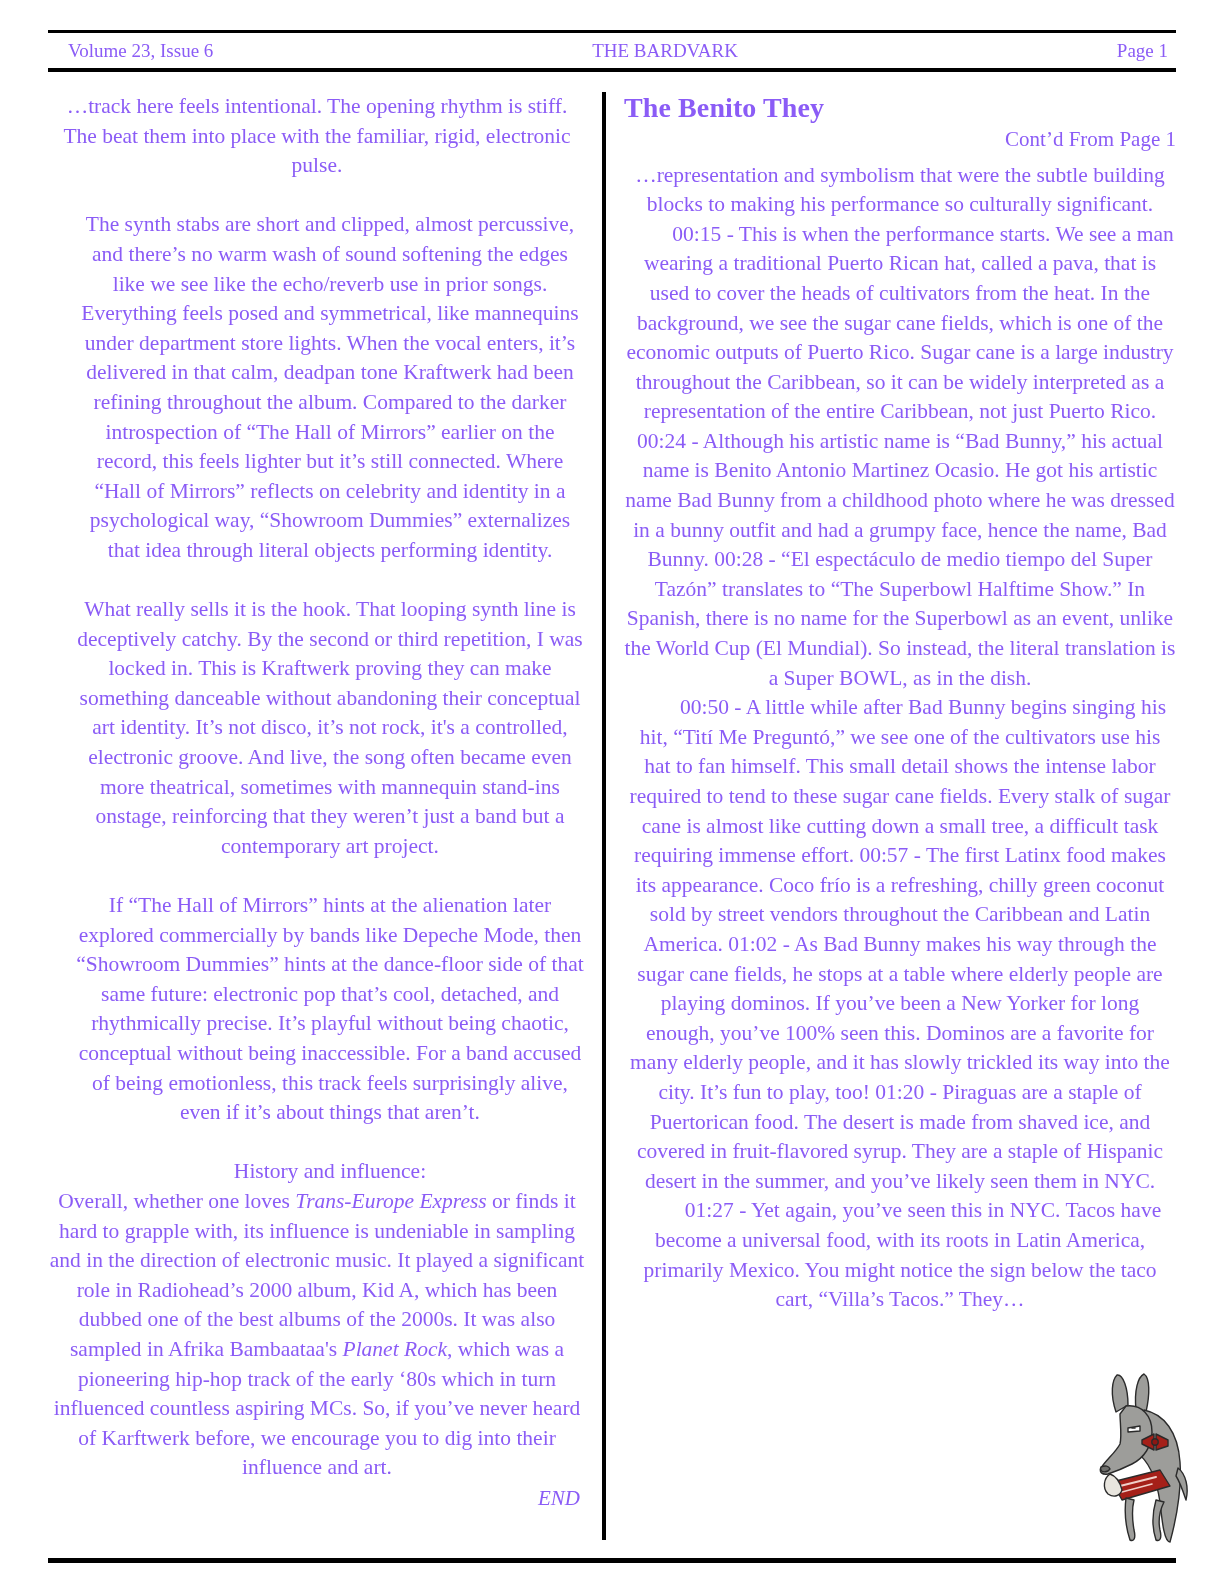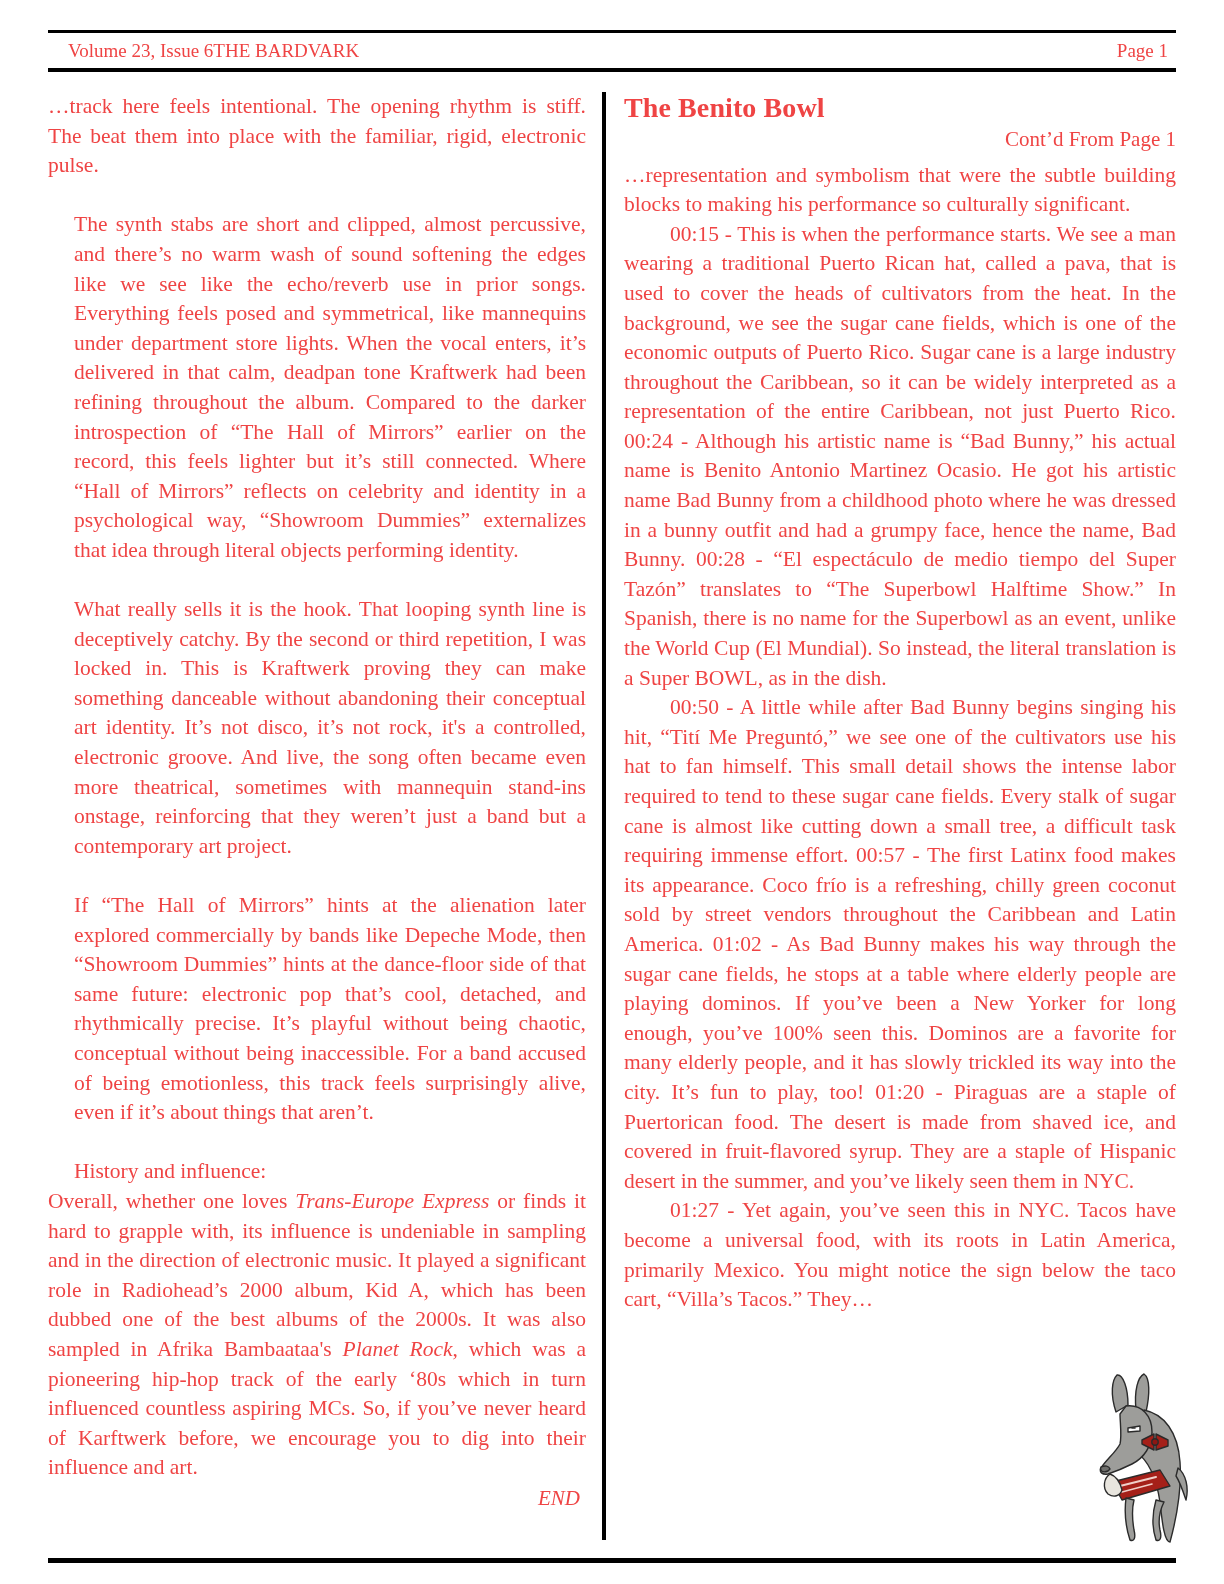--- a/index.html
+++ b/index.html
@@ -8,21 +8,21 @@
     padding: 0;
     background: #ffffff;
   }
   .page {
     position: relative;
     width: 1224px;
     height: 1584px;
     background: #ffffff;
     box-sizing: border-box;
     font-family: "Liberation Serif", "DejaVu Serif", serif;
-    color: #ef4444;
+    color: #8b5cf6;
     overflow: hidden;
   }
 
   
   .masthead {
     position: absolute;
     left: 48px;
     top: 30px;
     width: 1128px;
     height: 42px;
@@ -33,21 +33,21 @@
     align-items: center;
   }
   .masthead-left,
   .masthead-center,
   .masthead-right {
     font-size: 19px;
     line-height: 1;
     white-space: nowrap;
   }
   .masthead-left  { flex: 0 0 auto; padding-left: 20px; }
-  .masthead-center{ flex: 1 1 auto; text-align: left; }
+  .masthead-center{ flex: 1 1 auto; text-align: center; }
   .masthead-right { flex: 0 0 auto; padding-right: 8px; }
 
   
   .columns {
     position: absolute;
     left: 48px;
     top: 92px;
     width: 1128px;
     height: 1448px;
     display: flex;
@@ -66,20 +66,21 @@
     border-right: 4px solid #000;
   }
   .col-right {
     width: 570px;
     padding-left: 18px;
     position: relative;
   }
 
   .col p {
     margin: 0;
+    text-align: center;
   }
   .col p.gap {
     margin-top: 29.6px;
     margin-left: 26px;
   }
   .col p.indent {
     text-indent: 46px;
   }
   .tight { text-align: left; }
 
@@ -154,21 +155,21 @@
 
       <p class="gap tight">History and influence:</p>
 
       <p><span>Overall, whether one loves </span><em class="ital">Trans-Europe Express</em><span> or finds it hard to grapple with, its influence is undeniable in sampling and in the direction of electronic music. It played a significant role in Radiohead’s 2000 album, Kid A, which has been dubbed one of the best albums of the 2000s. It was also sampled in Afrika Bambaataa's </span><em class="ital">Planet Rock</em><span>, which was a pioneering hip-hop track of the early ‘80s which in turn influenced countless aspiring MCs. So, if you’ve never heard of Karftwerk before, we encourage you to dig into their influence and art.</span></p>
 
       <span class="end-mark">END</span>
     </div>
 
     <div class="col col-right">
 
-      <h2 class="headline">The Benito Bowl</h2>
+      <h2 class="headline">The Benito They</h2>
 
       <div class="contd">Cont’d From Page 1</div>
 
       <p>…representation and symbolism that were the subtle building blocks to making his performance so culturally significant.</p>
 
       <p class="indent">00:15 - This is when the performance starts. We see a man wearing a traditional Puerto Rican hat, called a pava, that is used to cover the heads of cultivators from the heat. In the background, we see the sugar cane fields, which is one of the economic outputs of Puerto Rico. Sugar cane is a large industry throughout the Caribbean, so it can be widely interpreted as a representation of the entire Caribbean, not just Puerto Rico. 00:24 - Although his artistic name is “Bad Bunny,” his actual name is Benito Antonio Martinez Ocasio. He got his artistic name Bad Bunny from a childhood photo where he was dressed in a bunny outfit and had a grumpy face, hence the name, Bad Bunny. 00:28 - “El espectáculo de medio tiempo del Super Tazón” translates to “The Superbowl Halftime Show.” In Spanish, there is no name for the Superbowl as an event, unlike the World Cup (El Mundial). So instead, the literal translation is a Super BOWL, as in the dish.</p>
 
       <p class="indent">00:50 - A little while after Bad Bunny begins singing his hit, “Tití Me Preguntó,” we see one of the cultivators use his hat to fan himself. This small detail shows the intense labor required to tend to these sugar cane fields. Every stalk of sugar cane is almost like cutting down a small tree, a difficult task requiring immense effort. 00:57 - The first Latinx food makes its appearance. Coco frío is a refreshing, chilly green coconut sold by street vendors throughout the Caribbean and Latin America. 01:02 - As Bad Bunny makes his way through the sugar cane fields, he stops at a table where elderly people are playing dominos. If you’ve been a New Yorker for long enough, you’ve 100% seen this. Dominos are a favorite for many elderly people, and it has slowly trickled its way into the city. It’s fun to play, too! 01:20 - Piraguas are a staple of Puertorican food. The desert is made from shaved ice, and covered in fruit-flavored syrup. They are a staple of Hispanic desert in the summer, and you’ve likely seen them in NYC.</p>
 
       <p class="indent">01:27 - Yet again, you’ve seen this in NYC. Tacos have become a universal food, with its roots in Latin America, primarily Mexico. You might notice the sign below the taco cart, “Villa’s Tacos.” They…</p>

